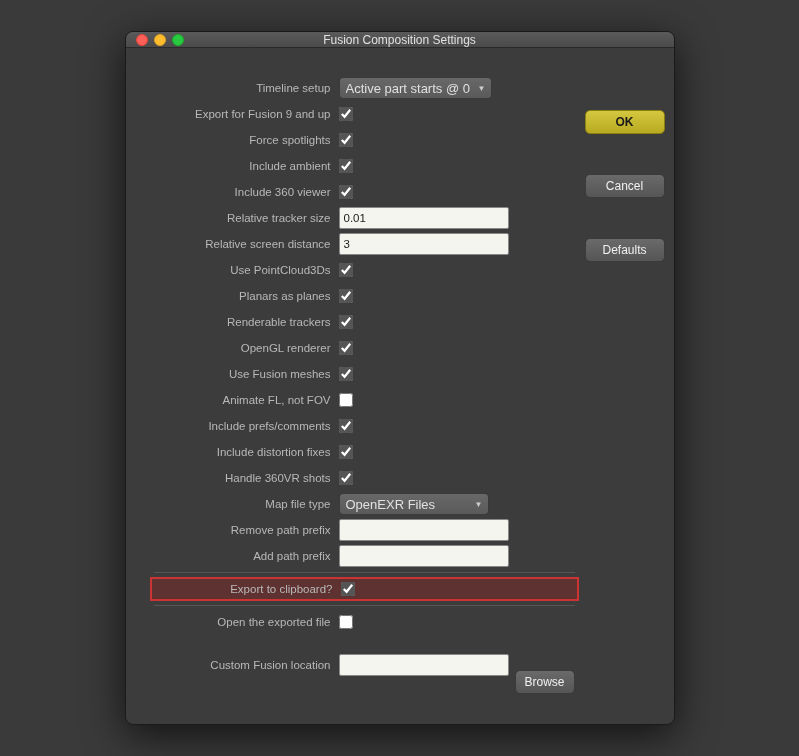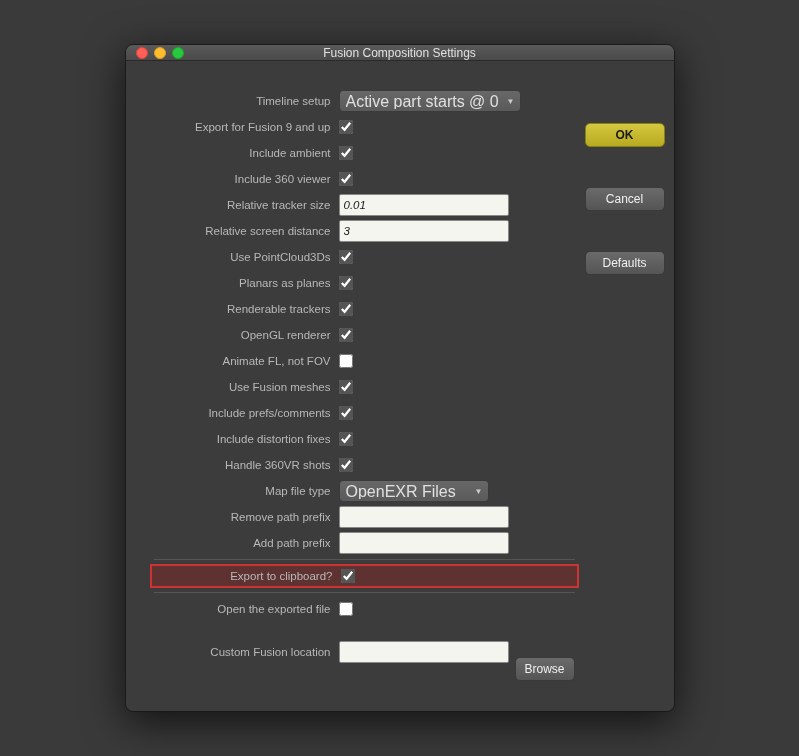--- a/index.html
+++ b/index.html
@@ -99,21 +99,21 @@
 
     .row-control {
       display: flex;
       align-items: center;
     }
 
     select.dropdown {
       background: linear-gradient(180deg, #686868 0%, #5a5a5a 100%);
       border: 1px solid #3a3a3a;
       color: #e0e0e0;
-      font-size: 16px;
+      font-size: 13px;
       padding: 2px 20px 2px 6px;
       border-radius: 4px;
       height: 22px;
       min-width: 150px;
       appearance: none;
       -webkit-appearance: none;
       cursor: pointer;
     }
 
     .dropdown-wrapper {
@@ -134,21 +134,20 @@
 
     input[type="text"].text-field {
       background: #f5f5f0;
       border: 1px solid #888;
       color: #1a1a1a;
       font-size: 11.5px;
       padding: 2px 4px;
       height: 22px;
       min-width: 170px;
       border-radius: 2px;
-      font-style: italic;
     }
 
     input[type="checkbox"] {
       width: 14px;
       height: 14px;
       cursor: pointer;
       accent-color: #555;
     }
 
     .btn-ok, .btn-cancel, .btn-defaults, .btn-browse {
@@ -209,20 +208,26 @@
         </div>
       </div>
 
       <div class="form-row">
         <span class="row-label">Export for Fusion 9 and up</span>
         <div class="row-control">
           <input type="checkbox" checked="" style="">
         </div>
       </div>
 
+      <div class="form-row">
+        <span class="row-label">Force spotlights</span>
+        <div class="row-control">
+          <input type="checkbox" checked="" style="">
+        </div>
+      </div>
 
       <div class="form-row">
         <span class="row-label">Include ambient</span>
         <div class="row-control">
           <input type="checkbox" checked="" style="">
         </div>
       </div>
 
       <div class="form-row">
         <span class="row-label">Include 360 viewer</span>
@@ -268,30 +273,30 @@
       </div>
 
       <div class="form-row">
         <span class="row-label">OpenGL renderer</span>
         <div class="row-control">
           <input type="checkbox" checked="" style="">
         </div>
       </div>
 
       <div class="form-row">
+        <span class="row-label">Use Fusion meshes</span>
+        <div class="row-control">
+          <input type="checkbox" checked="" style="">
+        </div>
+      </div>
+
+      <div class="form-row">
         <span class="row-label">Animate FL, not FOV</span>
         <div class="row-control">
           <input type="checkbox" style="">
-        </div>
-      </div>
-
-      <div class="form-row">
-        <span class="row-label">Use Fusion meshes</span>
-        <div class="row-control">
-          <input type="checkbox" checked="" style="">
         </div>
       </div>
 
       <div class="form-row">
         <span class="row-label">Include prefs/comments</span>
         <div class="row-control">
           <input type="checkbox" checked="" style="">
         </div>
       </div>
 

